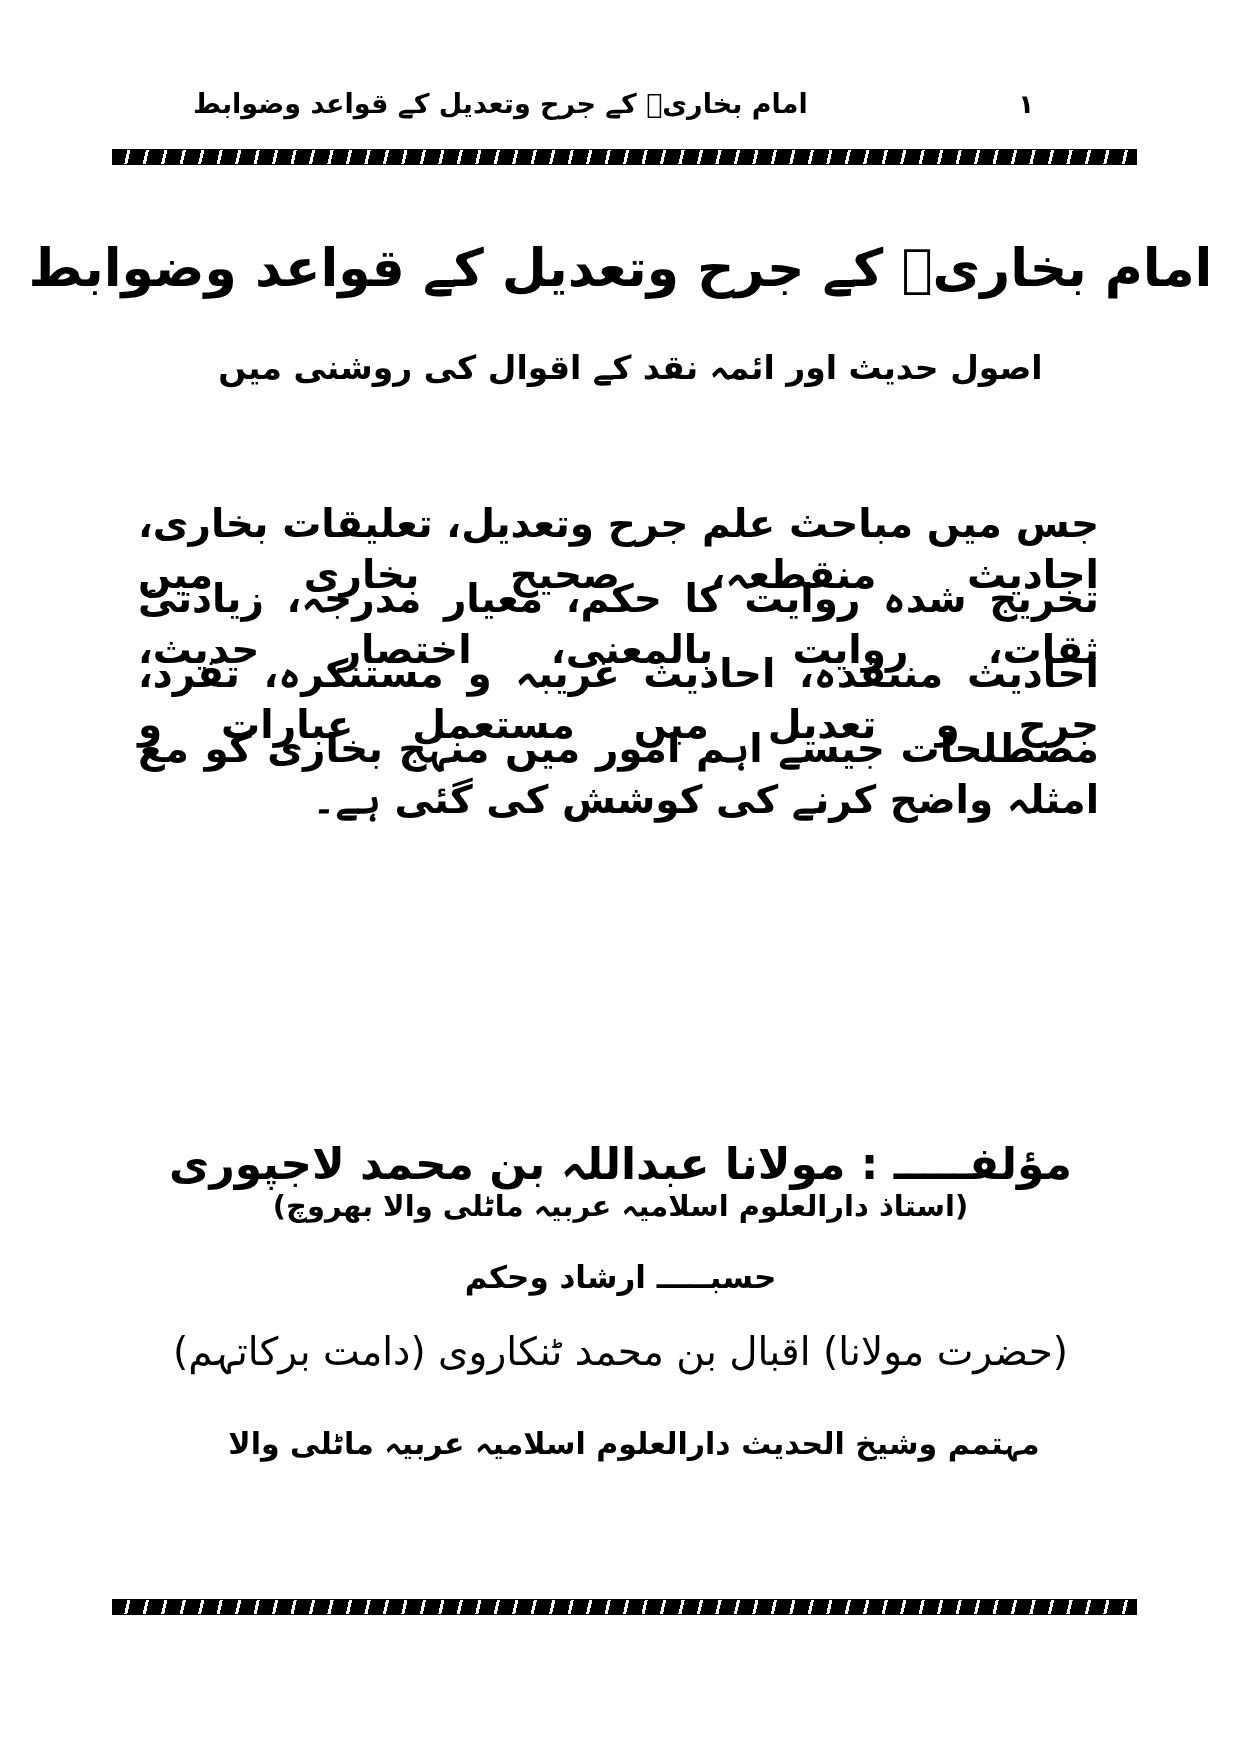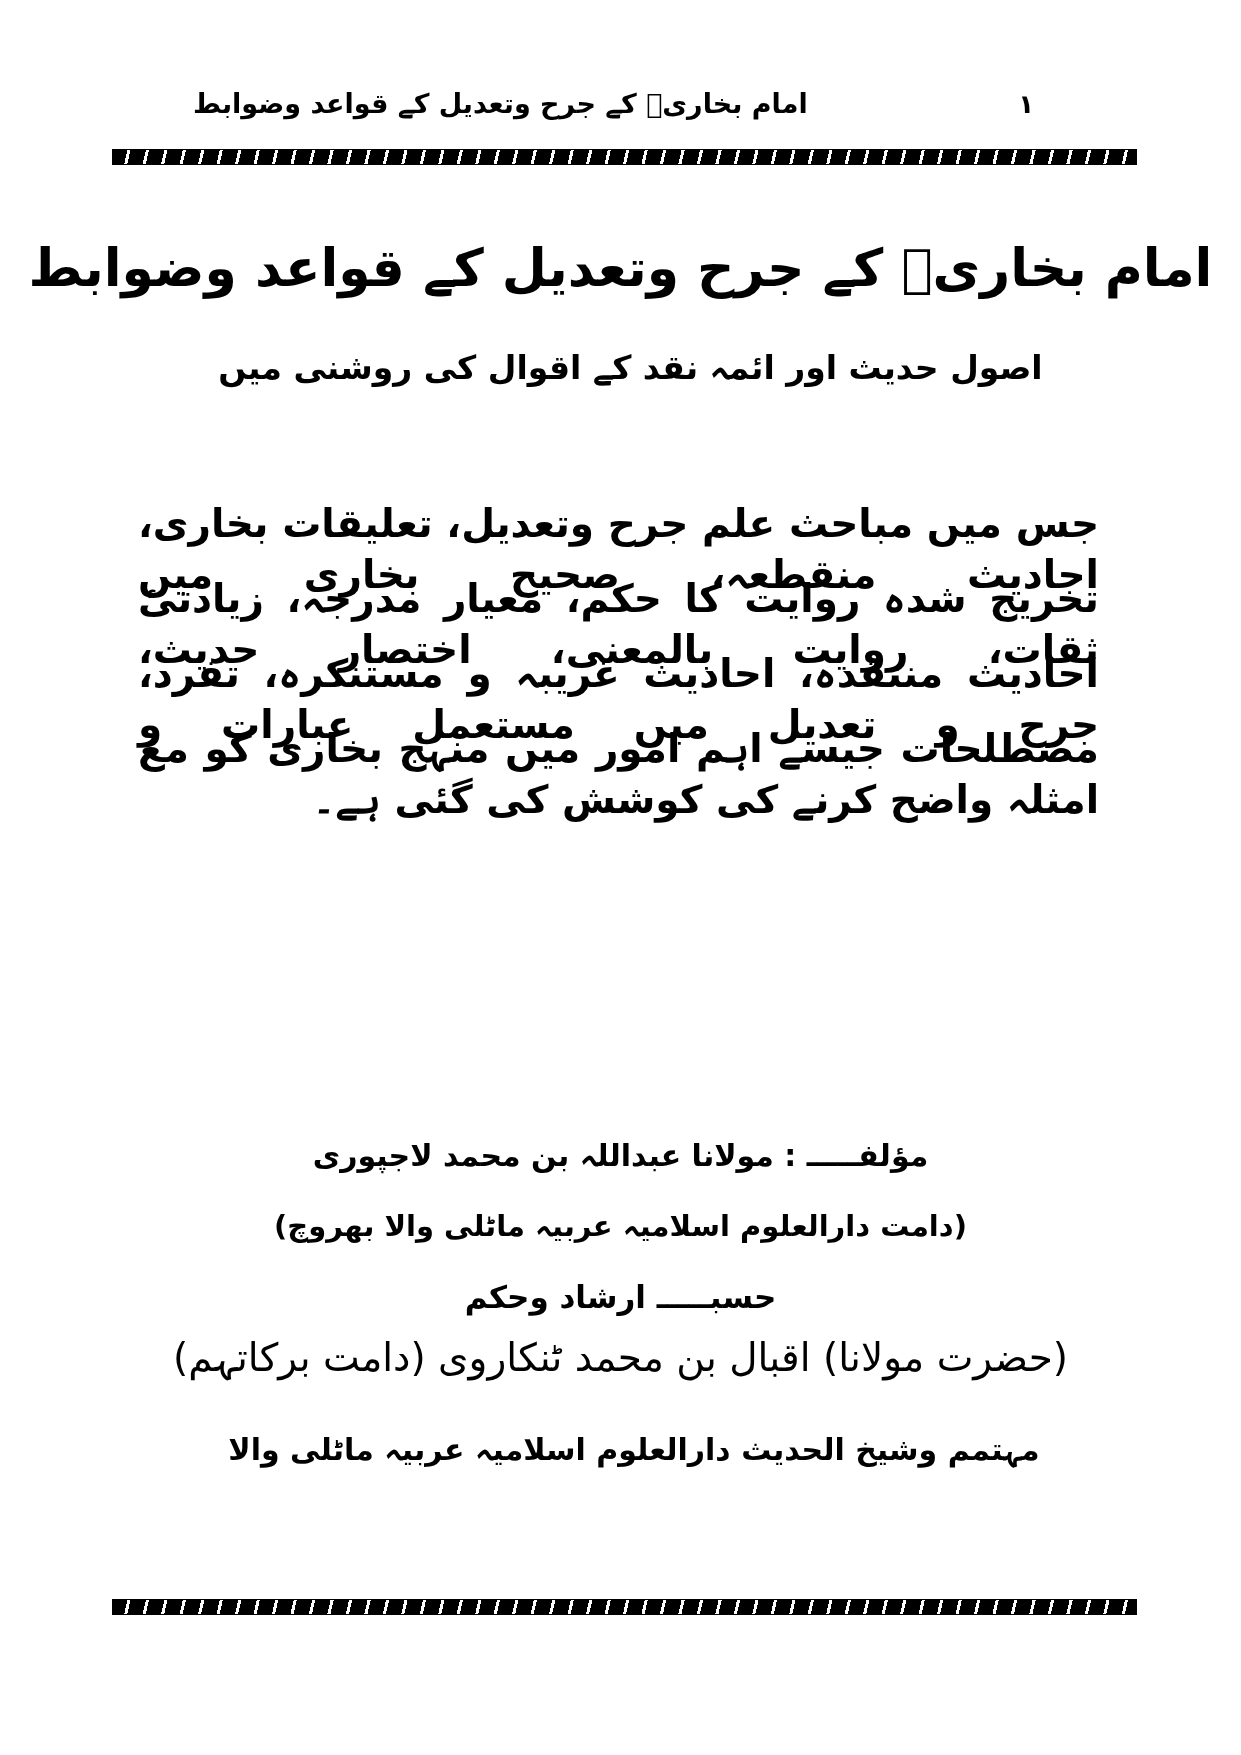--- a/index.html
+++ b/index.html
@@ -97,33 +97,32 @@
   }
   
   .imprint {
     position: absolute;
     top: 1138px;
     left: 0;
     right: 0;
     text-align: center;
   }
   .imprint .author-line {
-    font-size: 30px;
+    font-size: 44px;
     font-weight: bold;
-    margin-bottom: 36px;
   }
   .imprint .author-role-line {
     font-size: 29px;
     font-weight: bold;
     margin-bottom: 36px;
   }
   .imprint .directive-line {
     font-size: 31px;
     font-weight: bold;
-    margin-bottom: 20px;
+    margin-bottom: 34px;
   }
   .imprint .patron-line {
     font-size: 39px;
     font-weight: normal;
     margin-bottom: 52px;
   }
   .imprint .patron-role-line {
     font-size: 30px;
     font-weight: bold;
     padding-left: 27px;
@@ -147,21 +146,21 @@
 
   <div class="intro-paragraph">
     <div class="intro-line">جس میں مباحث علم جرح وتعدیل، تعلیقات بخاری، احادیث منقطعہ، صحیح بخاری میں</div>
     <div class="intro-line">تخریج شدہ روایت کا حکم، معیار مدرجہ، زیادتیٔ ثقات، روایت بالمعنی، اختصار حدیث،</div>
     <div class="intro-line">احادیث منتقدہ، احادیث غریبہ و مستنکرہ، تفرد، جرح و تعدیل میں مستعمل عبارات و</div>
     <div class="intro-line last">مصطلحات جیسے اہم امور میں منہج بخاری کو مع امثلہ واضح کرنے کی کوشش کی گئی ہے۔</div>
   </div>
 
   <div class="imprint">
     <div class="author-line">مؤلفـــــ : مولانا عبداللہ بن محمد لاجپوری</div>
-    <div class="author-role-line">(دامت دارالعلوم اسلامیہ عربیہ ماٹلی والا بھروچ)</div>
+    <div class="author-role-line">(استاذ دارالعلوم اسلامیہ عربیہ ماٹلی والا بھروچ)</div>
     <div class="directive-line">حسبـــــ ارشاد وحکم</div>
     <div class="patron-line">(حضرت مولانا) اقبال بن محمد ٹنکاروی (دامت برکاتہم)</div>
     <div class="patron-role-line">مہتمم وشیخ الحدیث دارالعلوم اسلامیہ عربیہ ماٹلی والا</div>
   </div>
 
   <div class="hatch-rule bottom-rule"></div>
 
 </div>
 
 </body></html>

